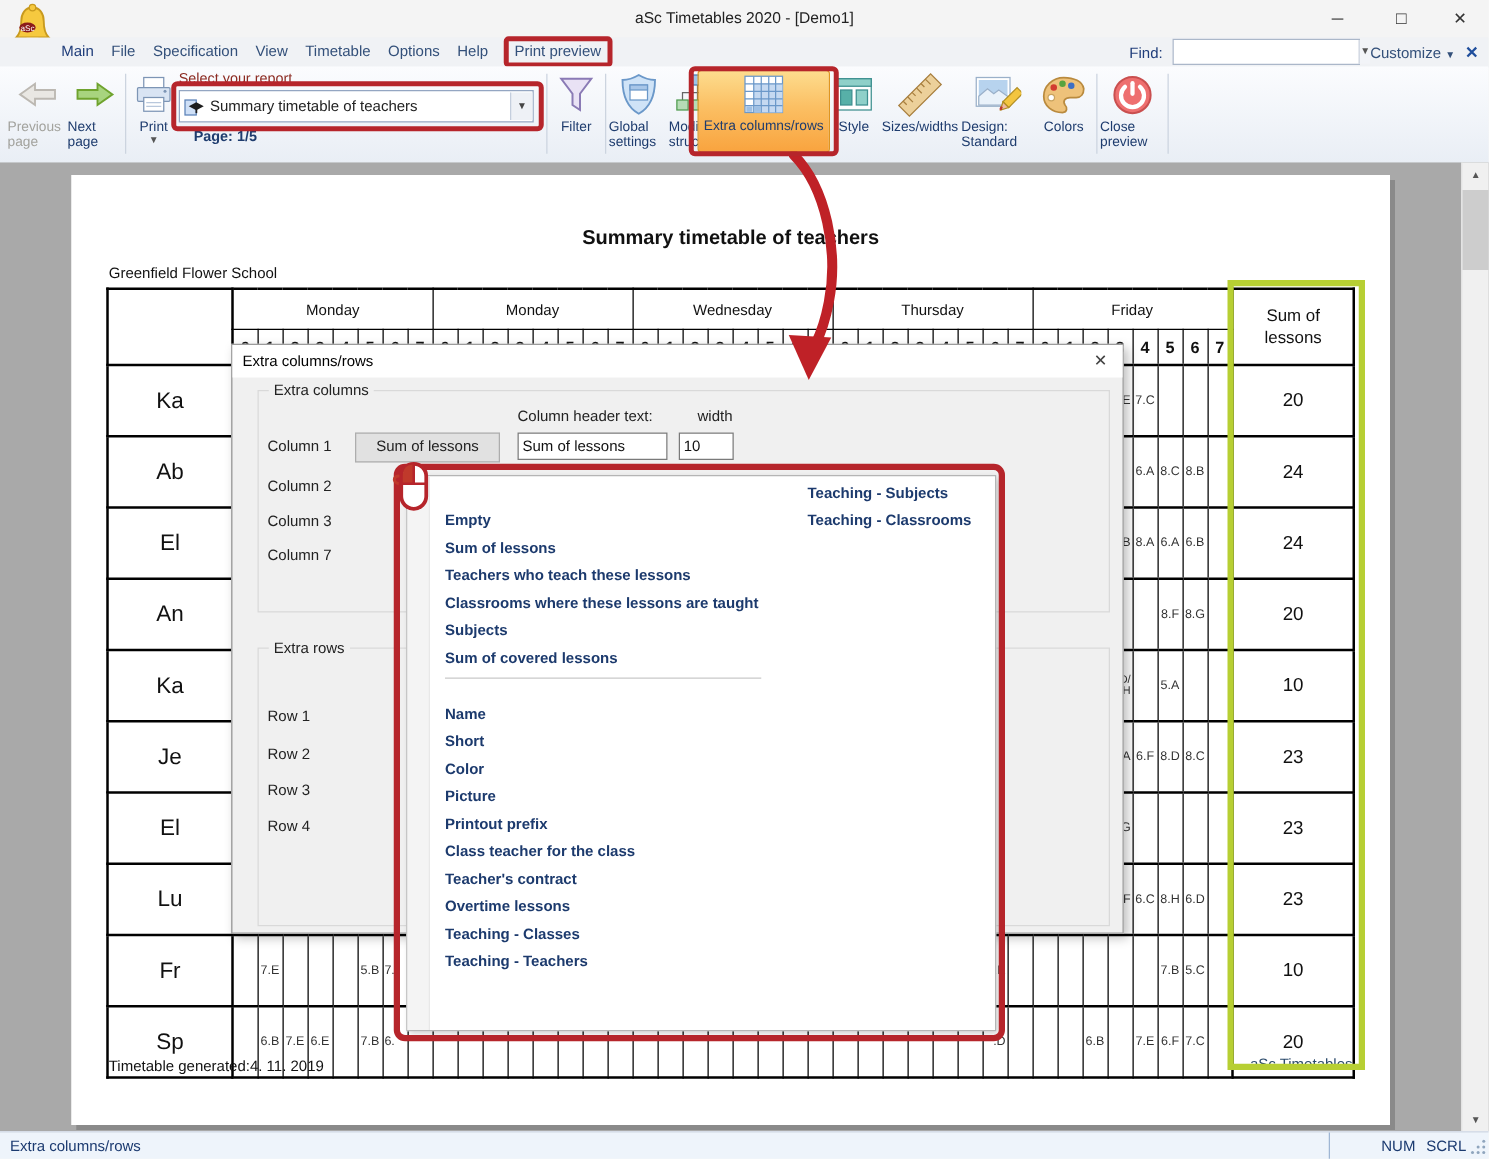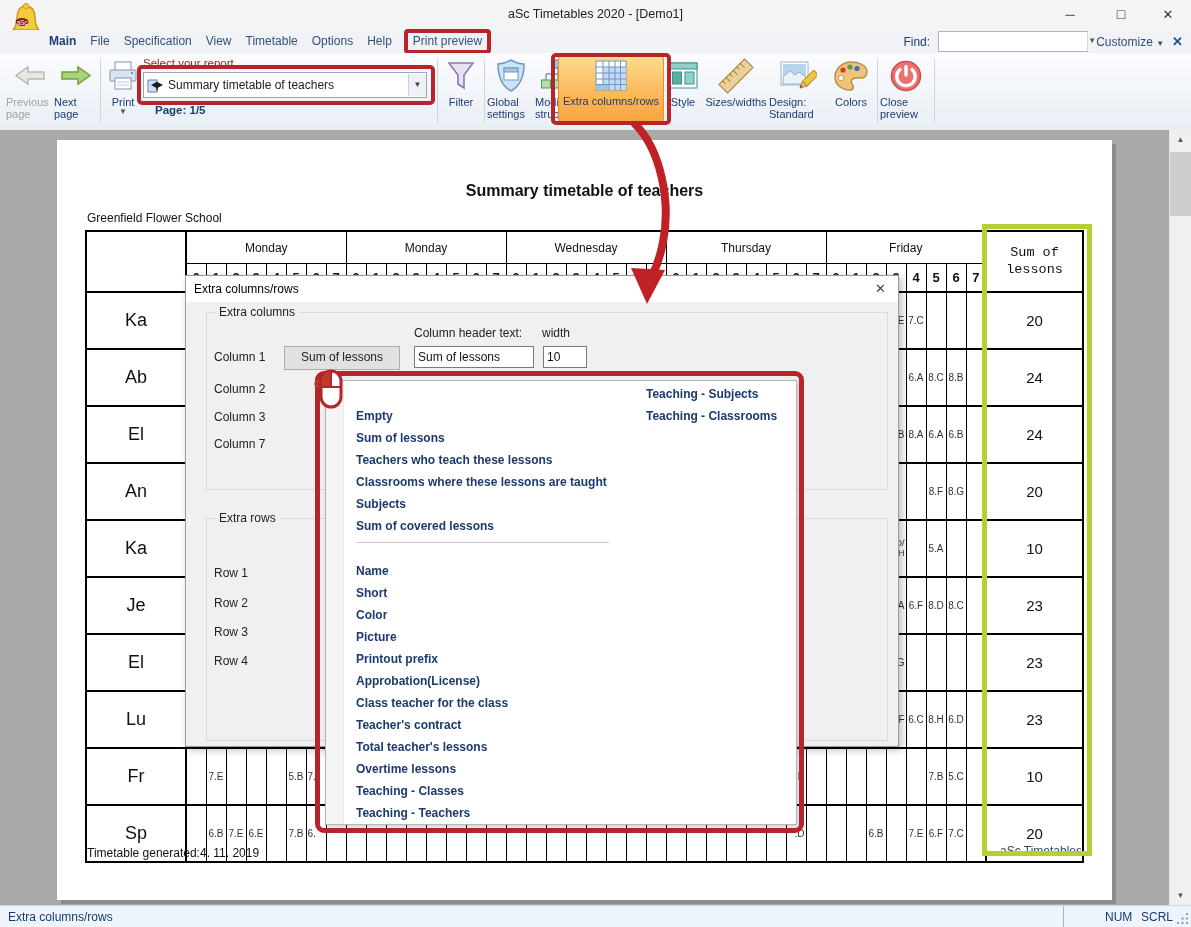--- a/index.html
+++ b/index.html
@@ -7,21 +7,21 @@
        background:#f2f2f2;overflow:hidden;-webkit-font-smoothing:antialiased;}
   .abs{position:absolute;}
   
   #titlebar{position:absolute;left:0;top:0;width:1191px;height:30px;background:#f4f4f4;}
   #win-title{position:absolute;left:0;right:0;top:7px;text-align:center;font-size:12.5px;color:#222;}
   .winbtn{position:absolute;top:0;width:46px;height:29px;text-align:center;line-height:29px;font-size:13px;color:#333;}
   
   #menubar{position:absolute;left:0;top:30px;width:1191px;height:23px;background:#f0f2f5;border-bottom:1px solid #e2e6ec;}
   #menu-items{position:absolute;left:49px;top:0;height:23px;display:flex;align-items:center;gap:14px;}
   .menu-item{font-size:12px;color:#33507a;white-space:nowrap;line-height:17px;}
-  .menu-item.main{font-weight:bold;color:#1f3d7a;}
+  .menu-item.main{font-weight:normal;color:#1f3d7a;}
   .menu-item.boxed{position:relative;padding:1px 7px;}
   .menu-item.boxed::after{content:'';position:absolute;inset:-3px -2px;border:4px solid #b6252b;border-radius:4px;}
   #find-area{position:absolute;right:8px;top:0;height:23px;display:flex;align-items:center;gap:8px;}
   #find-label{font-size:12px;color:#1f3d7a;}
   #find-combo{width:148px;height:19px;background:#fff;border:1px solid #abb7c9;display:flex;}
   #find-input{flex:1;border:0;outline:none;font-size:11px;padding:0 3px;background:transparent;}
   #find-arrow{width:16px;border-left:1px solid #d4dae4;background:#f2f4f8;font-size:8px;color:#555;text-align:center;line-height:18px;}
   #customize{font-size:12px;color:#33507a;}
   #customize .car{font-size:8px;color:#33507a;}
   #findbar-close{font-size:13px;font-weight:bold;color:#1f4e9c;}
@@ -66,21 +66,21 @@
   #pv-generated{position:absolute;left:30px;top:706px;font-size:12px;color:#111;}
   #pv-brand{position:absolute;right:30px;top:704px;font-size:12px;color:#2b4a6b;}
   
   #tt-wrap{position:absolute;left:28px;top:90px;}
   #tt{border-collapse:collapse;table-layout:fixed;background:#fff;border:2px solid #000;}
   #tt col.c-name{width:100px;} #tt col.c-per{width:20px;} #tt col.c-sum{width:97px;}
   #tt th,#tt td{padding:0;overflow:hidden;}
   #tt th.corner{border:2px solid #000;}
   #tt th.day{border:1px solid #000;height:31px;font-weight:400;font-size:12px;color:#111;text-align:center;}
   #tt th.num{border:1px solid #000;border-bottom:2px solid #000;height:27px;font-size:13px;font-weight:bold;color:#111;text-align:center;}
-  #tt th.sumh{border:2px solid #000;font-weight:400;font-size:13.5px;color:#111;text-align:center;line-height:1.25;font-family:Liberation Mono, monospace;}
+  #tt th.sumh{border:2px solid #000;font-weight:400;font-size:13.5px;color:#111;text-align:center;line-height:1.25;}
   #tt td{height:55px;}
   #tt td.tname{border:2px solid #000;text-align:center;font-size:18px;color:#111;}
   #tt td.per{border:1px solid #000;border-top:2px solid #000;text-align:center;font-size:10px;color:#333;vertical-align:middle;}
   #tt td.per.ar{text-align:right;padding-right:1px;}
   #tt td.per.al{text-align:left;padding-left:1px;}
   #tt td.per .two{font-size:9px;line-height:1.05;display:inline-block;}
   #tt td.sumv{border:2px solid #000;text-align:center;font-size:15px;color:#111;}
   
   #green-box{position:absolute;left:982px;top:224px;width:100px;height:622px;border:5px solid #b7cf33;z-index:5;}
   
@@ -877,21 +877,21 @@
 
 <div id="dlg">
   <div id="dlg-titlebar">
     <span id="dlg-title">Extra columns/rows</span>
     <span id="dlg-x">✕</span>
   </div>
   <div class="grp" id="grp-cols">
     <span class="grp-label">Extra columns</span>
   </div>
   <span class="dlg-lab" style="left:228px;top:50px;">Column header text:</span>
-  <span class="dlg-lab" style="left:356px;top:50px;">width</span>
+  <span class="dlg-lab" style="left:372px;top:50px;">width</span>
   <span class="dlg-lab" style="left:28px;top:74px;">Column 1</span>
   <span class="dlg-lab" style="left:28px;top:106px;">Column 2</span>
   <span class="dlg-lab" style="left:28px;top:134px;">Column 3</span>
   <span class="dlg-lab" style="left:28px;top:161px;">Column 7</span>
   <div id="col1-btn">Sum of lessons</div>
   <input class="dlg-input" style="left: 228px; top: 70px; width: 112px;" value="Sum of lessons">
   <input class="dlg-input" style="left: 357px; top: 70px; width: 36px;" value="10">
   <div class="grp" id="grp-rows">
     <span class="grp-label">Extra rows</span>
   </div>
@@ -909,24 +909,22 @@
       <div class="pitem">Teachers who teach these lessons</div>
       <div class="pitem">Classrooms where these lessons are taught</div>
       <div class="pitem">Subjects</div>
       <div class="pitem">Sum of covered lessons</div>
       <div class="pdivider"></div>
       <div class="pitem">Name</div>
       <div class="pitem">Short</div>
       <div class="pitem">Color</div>
       <div class="pitem">Picture</div>
       <div class="pitem">Printout prefix</div>
-      <div class="pitem">Approbation(License)</div>
       <div class="pitem">Class teacher for the class</div>
       <div class="pitem">Teacher's contract</div>
-      <div class="pitem">Total teacher's lessons</div>
       <div class="pitem">Overtime lessons</div>
       <div class="pitem">Teaching - Classes</div>
       <div class="pitem">Teaching - Teachers</div>
     </div>
   <div id="popup-right">
       <div class="pitem" style="padding-left:0;">Teaching - Subjects</div>
       <div class="pitem" style="padding-left:0;">Teaching - Classrooms</div>
     </div>
 </div>
 <div id="popup-frame"></div>

